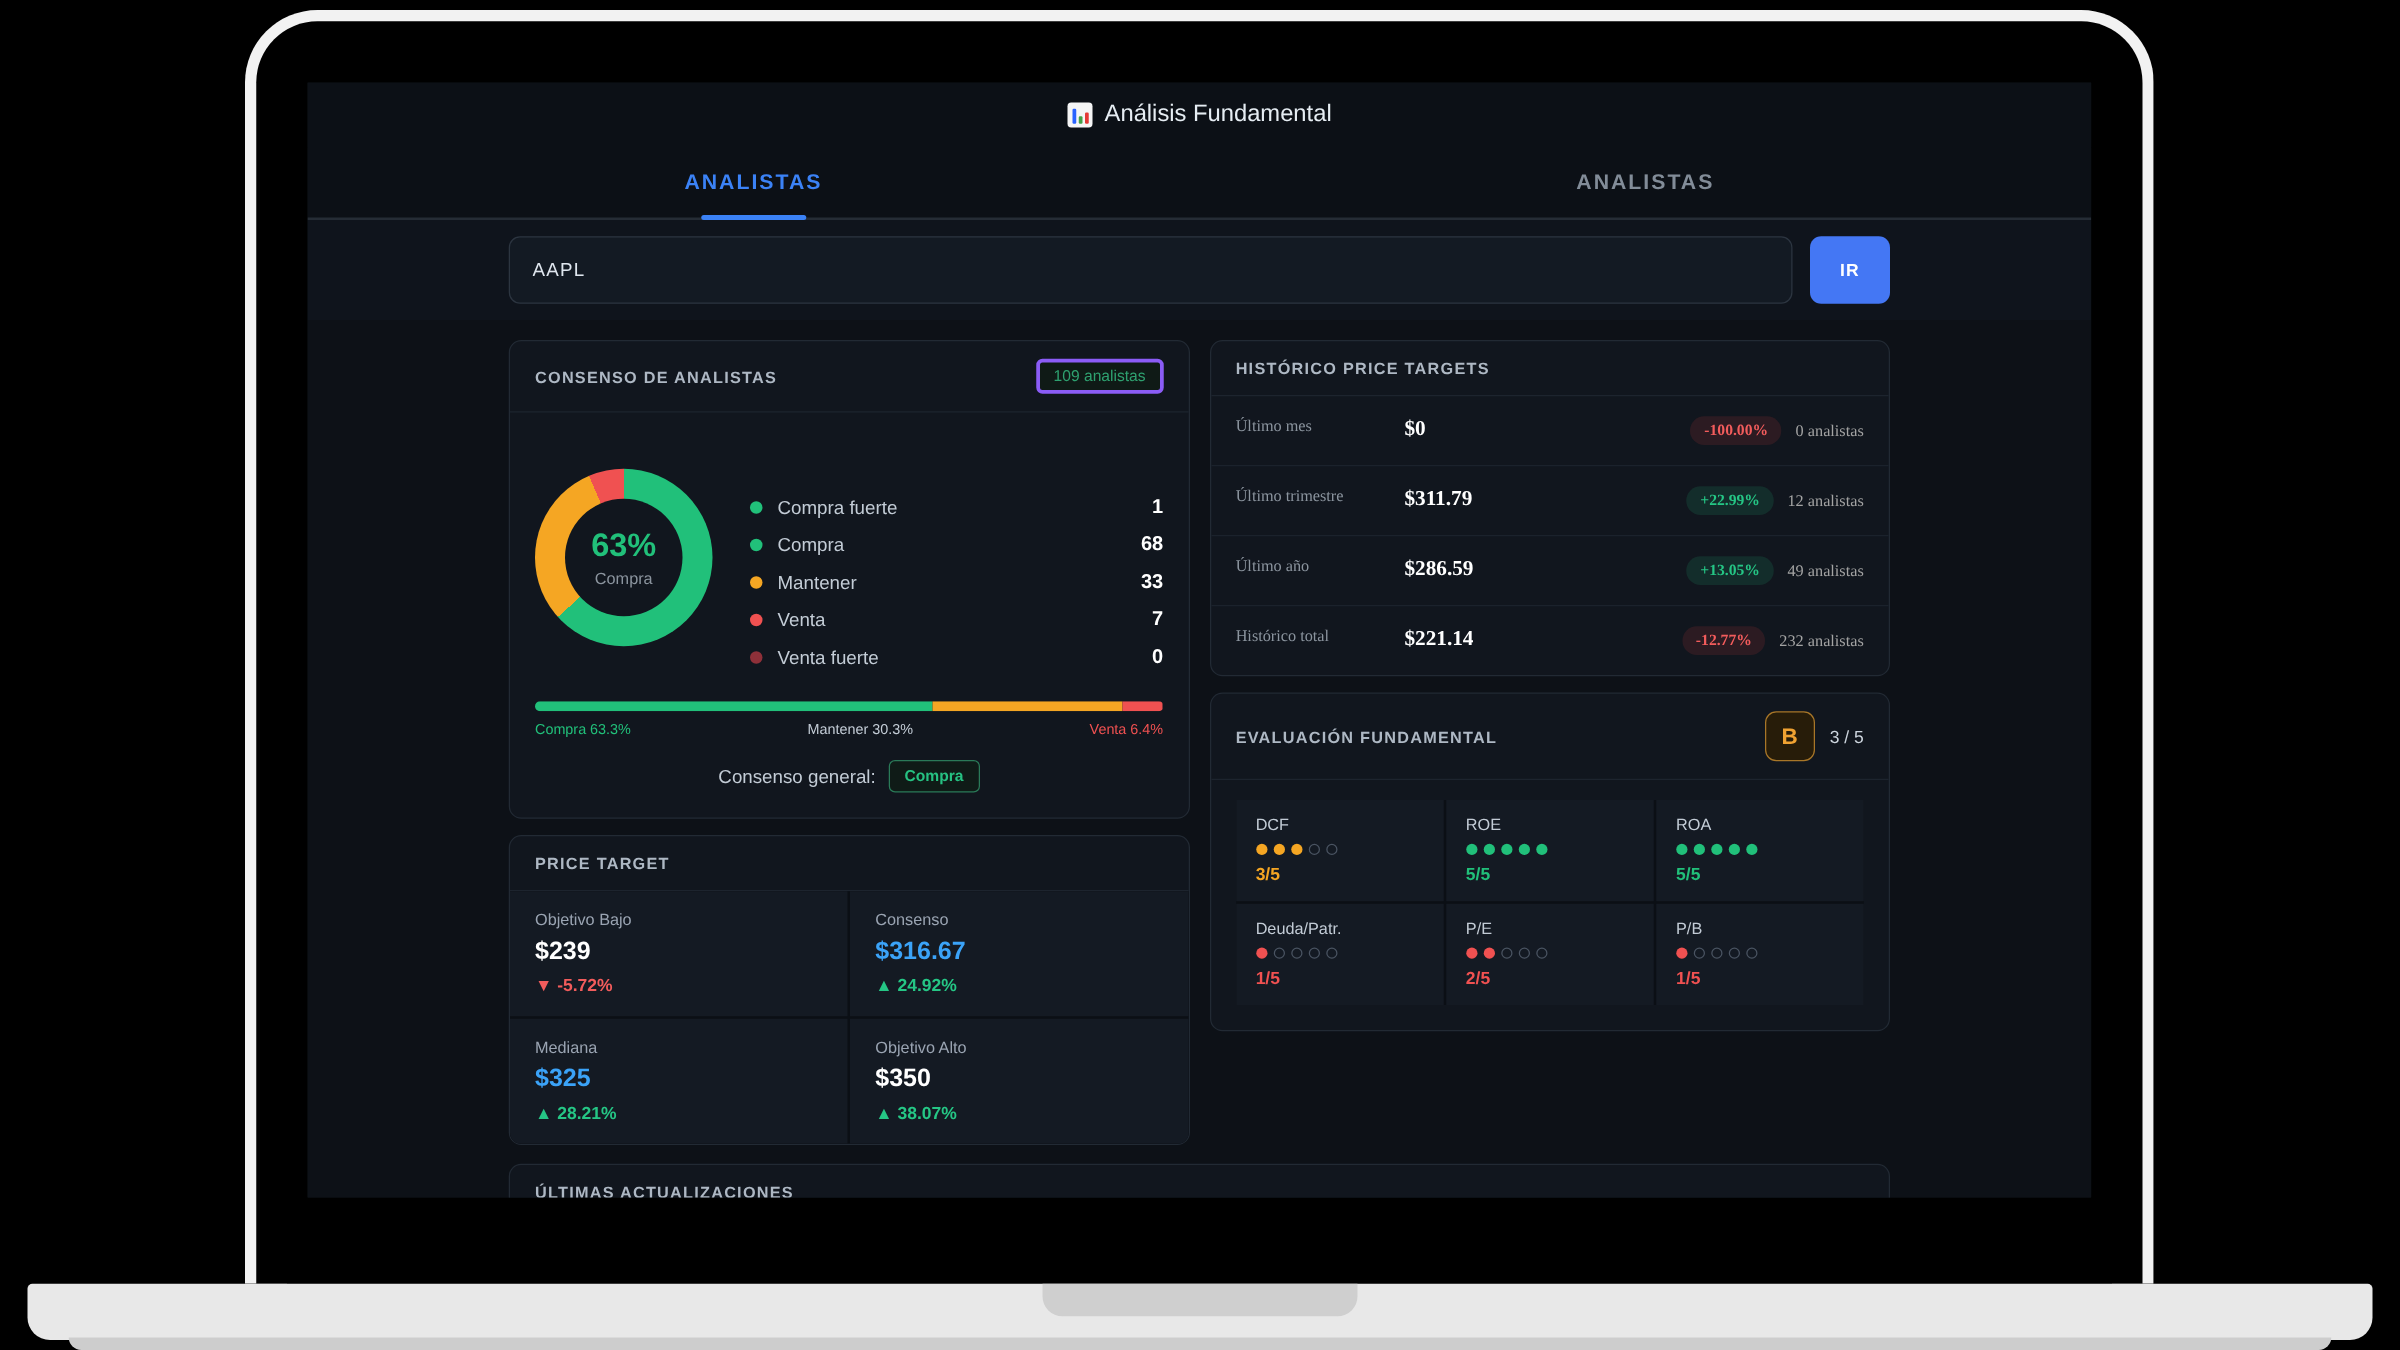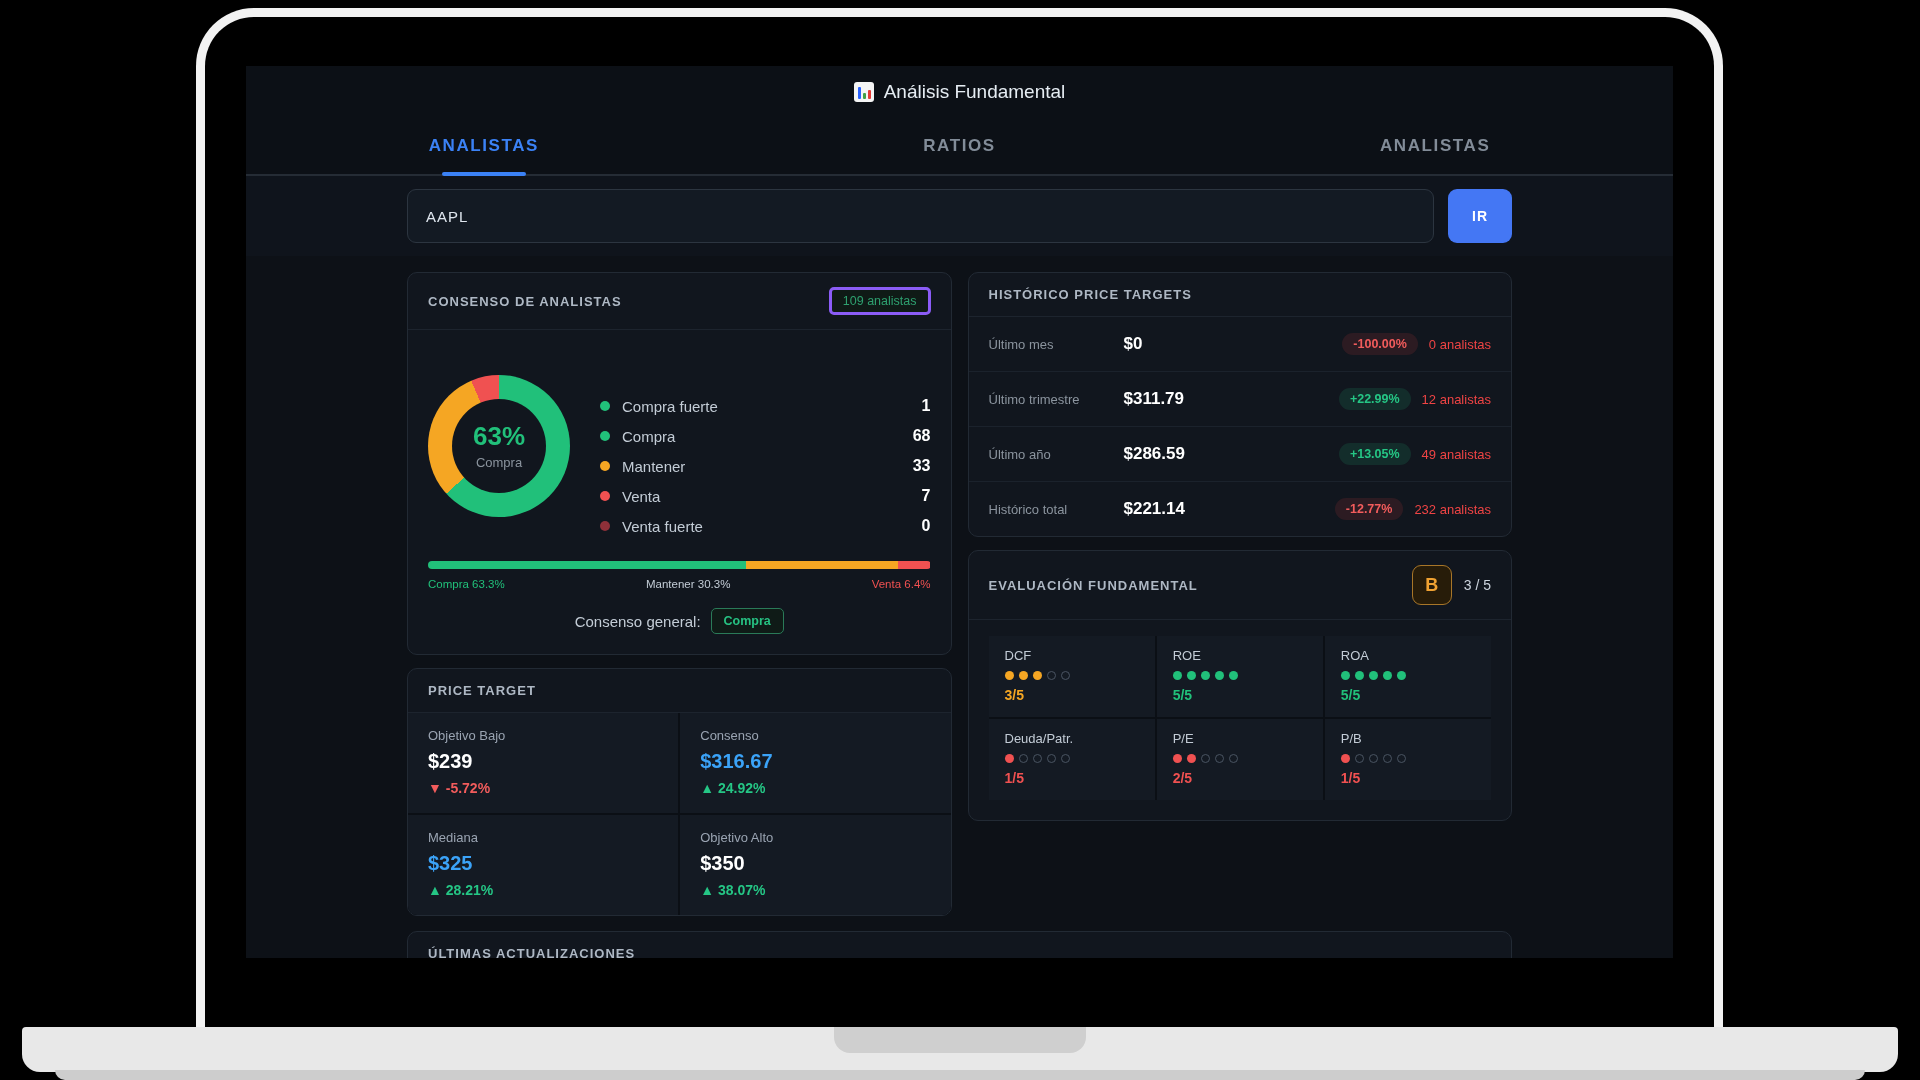--- a/index.html
+++ b/index.html
@@ -76,29 +76,29 @@
                   padding:4px 11px;background:#0f1a16;}
 
   
   .pt-grid{display:grid;grid-template-columns:1fr 1fr;gap:2px;background:#0b0f15;}
   .pt-cell{background:#141a23;padding:15px 20px 17px;}
   .pt-label{font-size:13px;color:#9aa4b2;}
   .pt-value{font-size:20px;font-weight:700;margin-top:7px;}
   .pt-change{font-size:14px;font-weight:700;margin-top:7px;}
 
   
-  .hist-row{display:flex;align-items:center;padding:16px 20px;border-bottom:1px solid #1b222c;}
+  .hist-row{display:flex;padding:16px 20px;border-bottom:1px solid #1b222c;font-family:Liberation Serif, serif;}
   .hist-row:last-child{border-bottom:none;}
   .hist-label{width:135px;font-size:13px;color:#8b949e;}
   .hist-value{font-size:17px;font-weight:700;color:#fff;}
   .hist-right{margin-left:auto;display:flex;align-items:center;gap:11px;}
   .hist-badge{font-size:12.5px;font-weight:700;padding:4px 11px;border-radius:12px;}
   .badge-up{color:#25c685;background:rgba(37,198,133,.13);}
   .badge-down{color:#f25c5c;background:rgba(229,62,62,.13);}
-  .hist-analysts{font-size:13px;color:#ef4444;}
+  .hist-analysts{font-size:13px;color:#a3a3a3;}
 
   
   .eval-head-right{display:flex;align-items:center;gap:12px;}
   .grade-badge{width:38px;height:38px;border-radius:9px;border:1.5px solid #a87628;background:#271c09;
                color:#f0a232;font-size:18px;font-weight:800;display:flex;align-items:center;justify-content:center;}
   .grade-score{font-size:14px;color:#cdd5de;}
   .eval-grid{display:grid;grid-template-columns:1fr 1fr 1fr;gap:2px;background:#0b0f15;margin:16px 20px 20px;}
   .metric-cell{background:#141a23;padding:12px 16px 14px;}
   .metric-name{font-size:13px;color:#c3ccd6;}
   .dots{display:flex;gap:5px;margin:8px 0 7px;}
@@ -130,24 +130,20 @@
           <i class="b2"></i>
           <i class="b3"></i>
         </span>
       <span class="app-title">Análisis Fundamental</span>
     </div>
 
     <div class="tabbar">
       <div class="tab active">
         <span>ANALISTAS</span>
         <span class="tab-underline"></span>
-      </div>
-      <div class="tab">
-        <span>RATIOS</span>
-
       </div>
       <div class="tab">
         <span>ANALISTAS</span>
 
       </div>
     </div>
 
     <div class="search-row">
       <input class="search-input" value="AAPL" style="">
       <button class="go-btn">IR</button>

